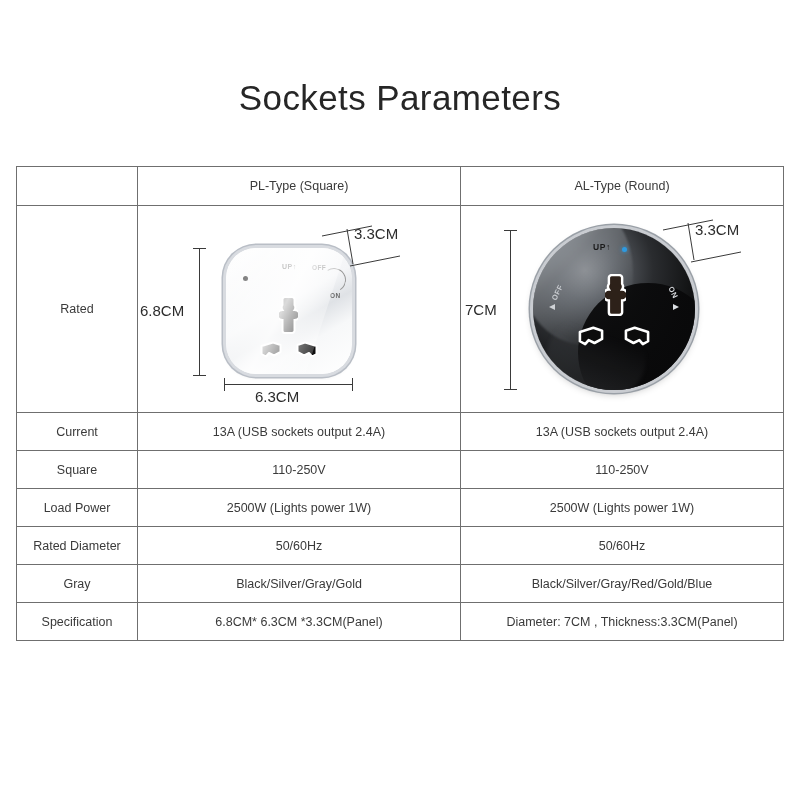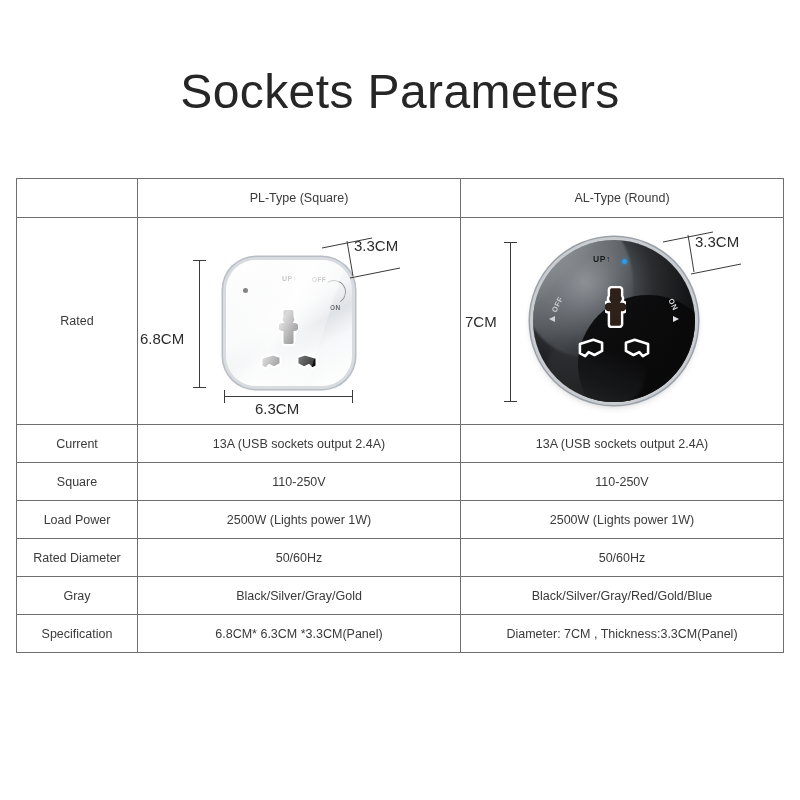--- a/index.html
+++ b/index.html
@@ -12,41 +12,40 @@
     height: 800px;
     font-family: "Liberation Sans", sans-serif;
     color: #333;
     overflow: hidden;
     position: relative;
   }
 
   
   .page-title {
     text-align: center;
-    font-size: 48px;
+    font-size: 35px;
     font-weight: 400;
     color: #262626;
     letter-spacing: 0.4px;
-    margin: 0;
+    margin: 12px;
     padding-top: 68px;
     line-height: 1;
   }
 
   
   .spec-table-wrap {
     position: absolute;
     left: 16px;
     top: 166px;
     width: 767px;
   }
   table.spec-table {
     width: 100%;
     border-collapse: collapse;
     table-layout: fixed;
-    margin-top: 12px;
   }
   table.spec-table td {
     border: 1px solid #6f6f6f;
     text-align: center;
     vertical-align: middle;
     font-size: 12.5px;
     color: #3a3a3a;
     padding: 0 4px;
     background: #fff;
   }
@@ -323,21 +322,21 @@
               <svg class="hole-wing" style="left:69px; top:93px;" viewBox="0 0 24 17">
                 <path d="M21.5,5 L10,1.5 L2.5,4 L2.5,11 L9,14.5 L14,12 L17,15.5 L21.5,13 Z" fill="#0d0d0d" stroke="#ffffff" stroke-width="2" stroke-linejoin="round"></path>
               </svg>
 
               <div class="gloss"></div>
             </div>
 
             <div class="dim-line-v" style="left:61px; top:42px; height:127px;"></div>
             <div class="dim-cap-h" style="left:55px; top:42px;"></div>
             <div class="dim-cap-h" style="left:55px; top:169px;"></div>
-            <div class="dim-label" style="left:2px; top:112px;">6.8CM</div>
+            <div class="dim-label" style="left:2px; top:96px;">6.8CM</div>
 
             <div class="dim-line-h" style="left:86px; top:178px; width:128px;"></div>
             <div class="dim-cap-v" style="left:86px; top:172px;"></div>
             <div class="dim-cap-v" style="left:214px; top:172px;"></div>
             <div class="dim-label" style="left:117px; top:182px;">6.3CM</div>
 
             <svg style="position:absolute; left:182px; top:18px; width:110px; height:60px;" viewBox="0 0 110 60">
               <path d="M2,12 L52,2" stroke="#3a3a3a" stroke-width="1" fill="none"></path>
               <path d="M30,42 L80,32" stroke="#3a3a3a" stroke-width="1" fill="none"></path>
               <path d="M27,5 L33,40" stroke="#3a3a3a" stroke-width="1" fill="none"></path>

